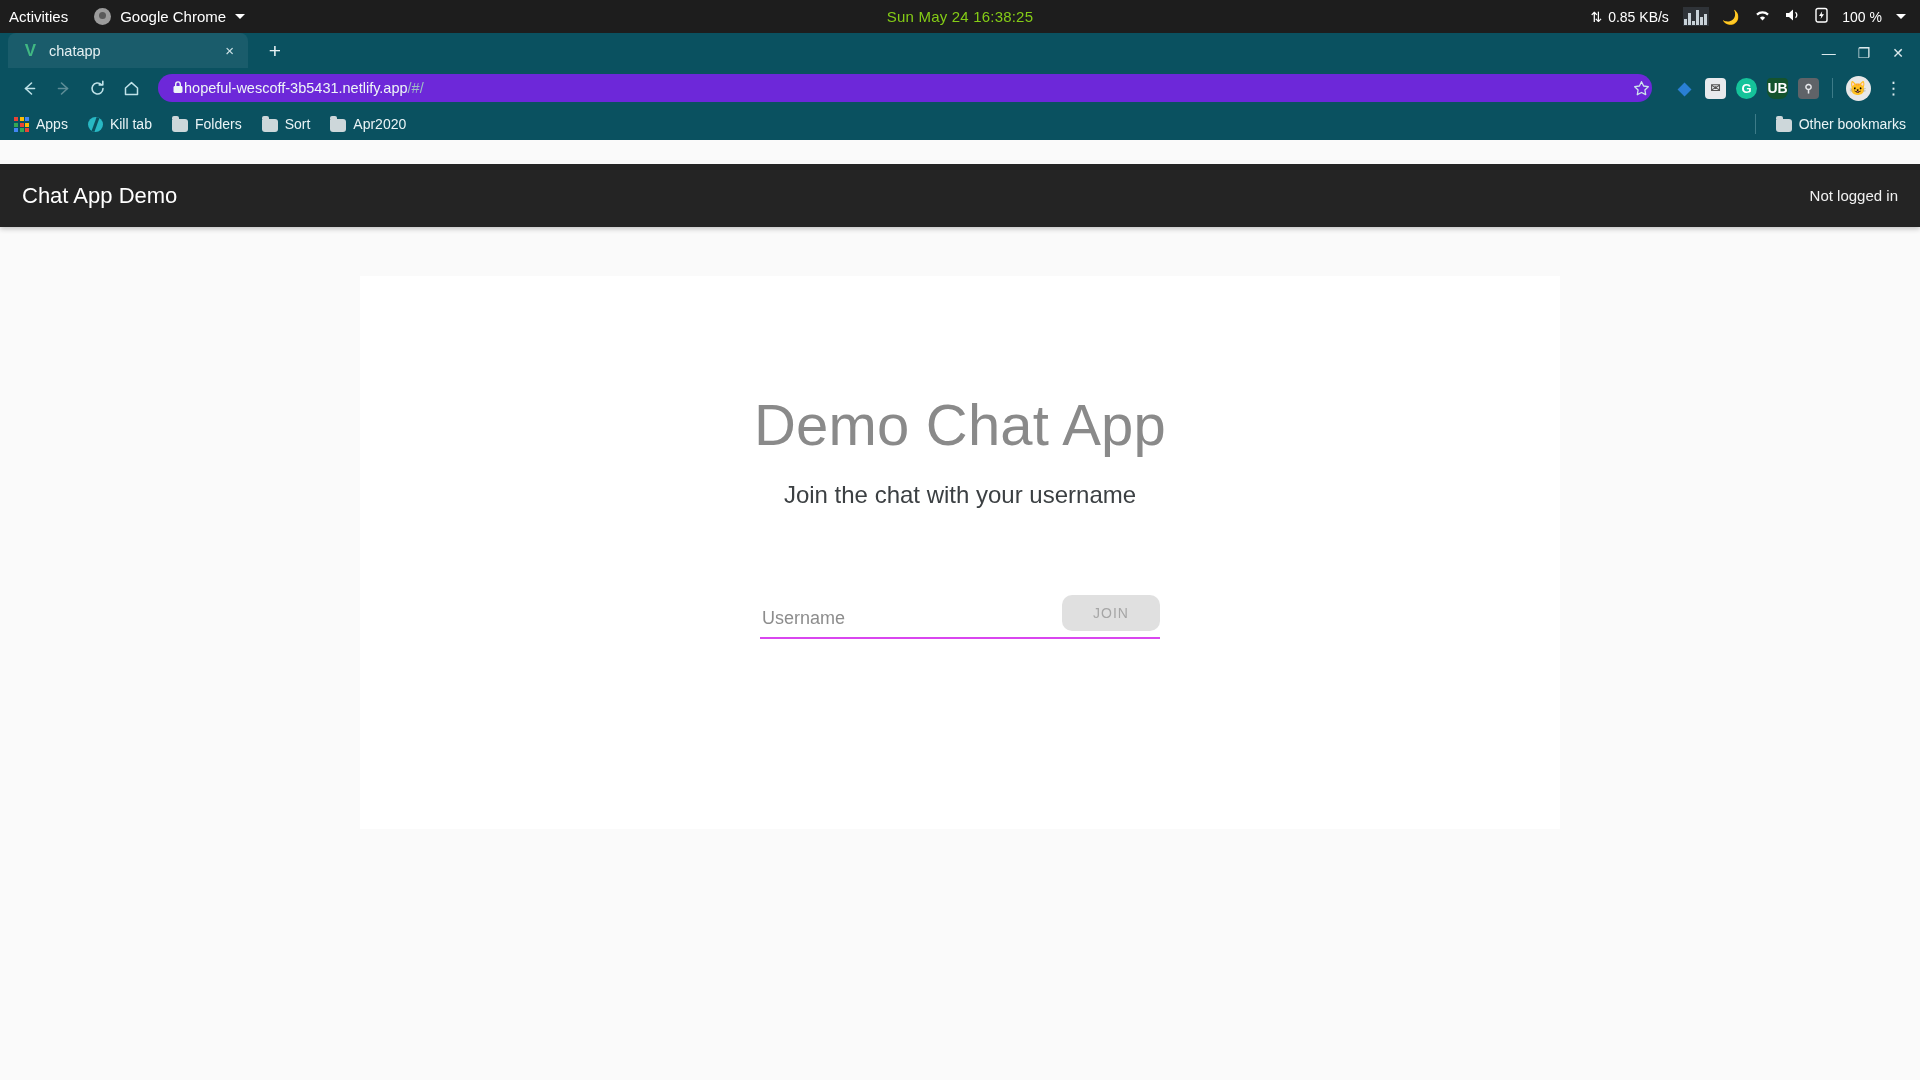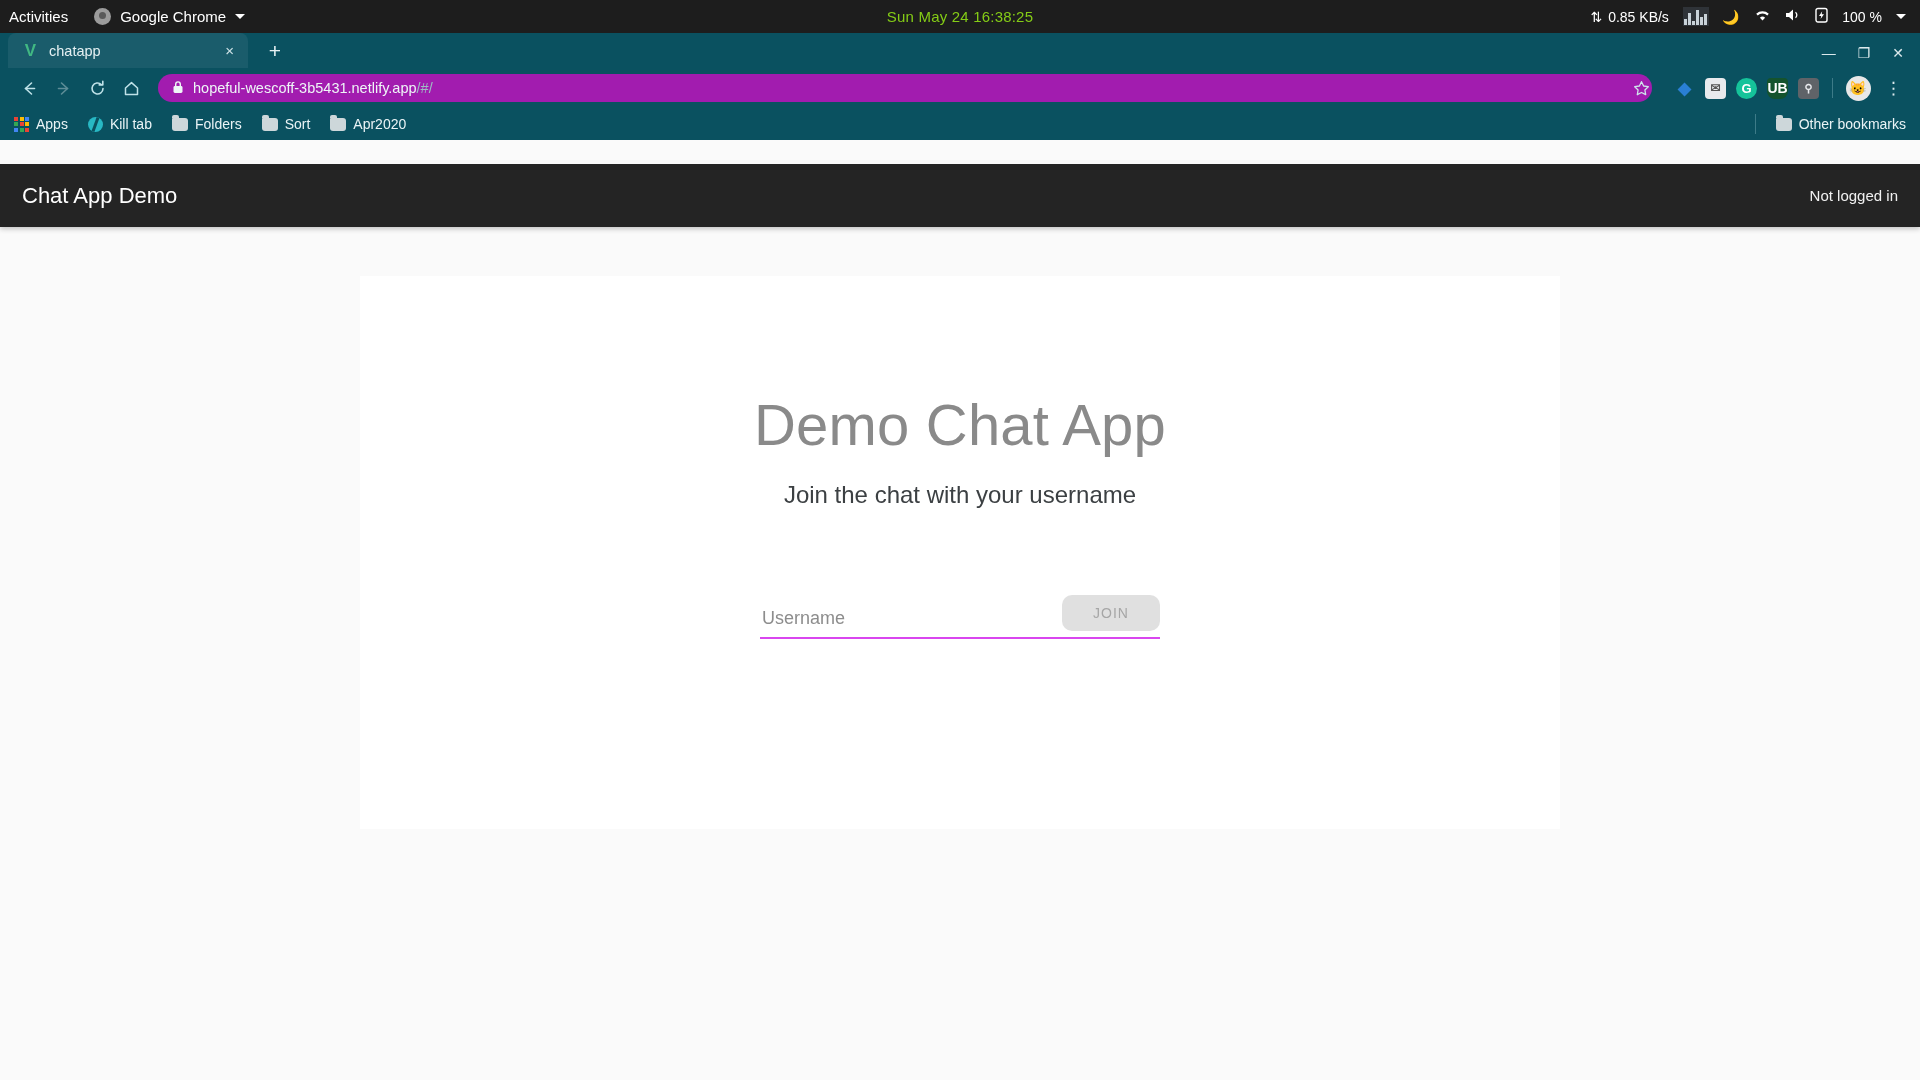--- a/index.html
+++ b/index.html
@@ -98,22 +98,22 @@
     padding: 0 14px; gap: 4px;
   }
   .tb-btn {
     width: 30px; height: 30px; border-radius: 50%;
     display:flex; align-items:center; justify-content:center;
     color: #bfe2e8;
   }
   .tb-btn.dim { color: #5e8d97; }
   .omnibox {
     flex: 1; height: 28px;
-    background: #a21caf; border-radius: 14px;
-    display: flex; align-items: center; gap: 9px;
+    background: #6d28d9; border-radius: 14px;
+    display: flex; align-items: center; 
     padding: 0 14px; margin-left: 8px; margin-right: 6px;
     color: #eef6f7; font-size: 14.5px;
   }
   .url-txt { white-space: nowrap; }
   .url-txt .path { color: #9dbcc3; }
   .star-btn { margin-left: -36px; z-index:2; color:#cfe7eb; }
   .ext-row { display: flex; align-items: center; gap: 10px; padding-left: 14px; }
   .ext {
     width: 21px; height: 21px; border-radius: 4px;
     display:flex; align-items:center; justify-content:center;
@@ -124,21 +124,21 @@
     width: 25px; height: 25px; border-radius: 50%;
     background: #e8e8e8; display:flex; align-items:center; justify-content:center;
     font-size: 14px;
   }
   .kebab { color:#dceaed; font-size: 17px; line-height: 1; padding: 0 4px; letter-spacing: 0;}
 
   .bookmarks {
     height: 32px; display: flex; align-items: center;
     padding: 0 14px; gap: 20px; color: #eaf4f6; font-size: 14px;
   }
-  .bm { display: flex; align-items: center; gap: 7px; white-space: nowrap; }
+  .bm { display: flex; align-items: flex-end; gap: 7px; white-space: nowrap; }
   .grid-ico {
     width: 15px; height: 15px;
     display: grid; grid-template-columns: repeat(3, 4px);
     grid-template-rows: repeat(3, 4px); gap: 1.5px;
   }
   .grid-ico i { display:block; width:4px; height:4px; }
   .folder-ico {
     width: 16px; height: 13px; background: #cdd7da;
     border-radius: 1px 3px 3px 3px; position: relative;
   }

